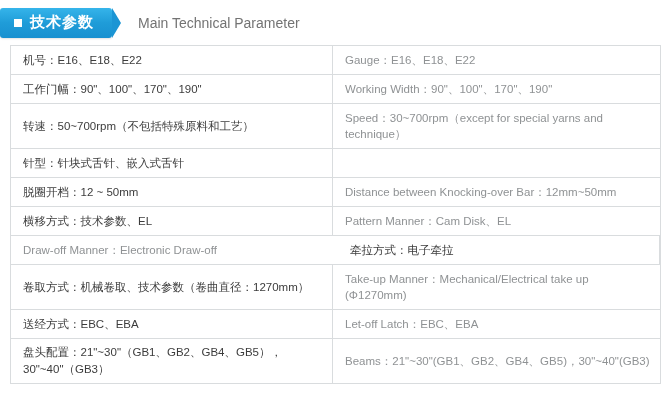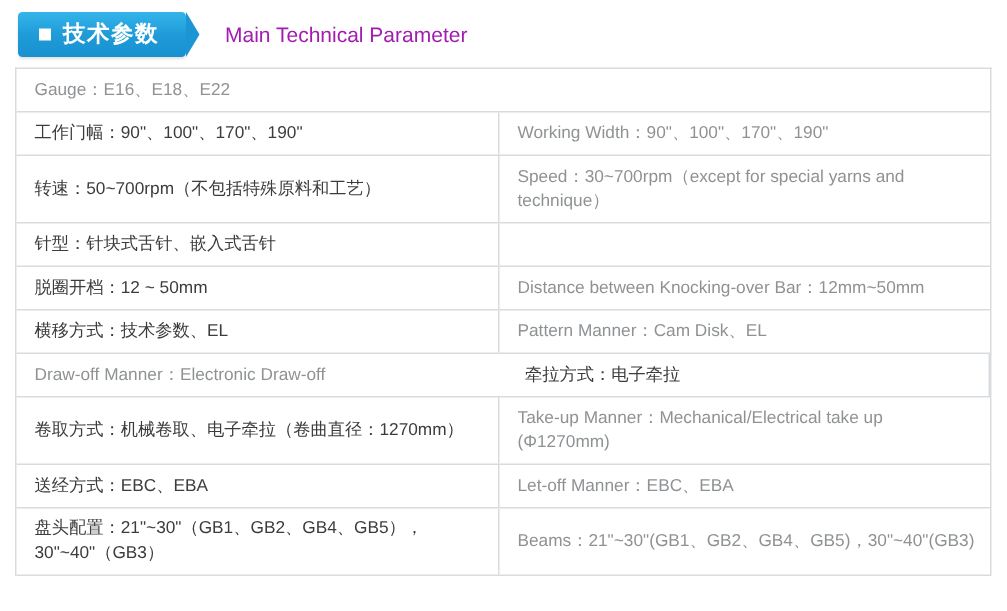--- a/index.html
+++ b/index.html
@@ -20,21 +20,20 @@
     height: 407px;
     box-sizing: border-box;
   }
 
   
   .header {
     position: relative;
     height: 45px;
     display: flex;
     align-items: center;
-    padding-left: 12px;
   }
   .header-tab {
     position: relative;
     display: flex;
     align-items: center;
     height: 30px;
     padding: 0 18px 0 14px;
     background: linear-gradient(to bottom, #35b4ea 0%, #1f9cd8 50%, #1890d0 100%);
     border-radius: 3px 3px 3px 3px;
     color: #ffffff;
@@ -60,21 +59,21 @@
   }
   .header-title-cn {
     font-size: 15px;
     font-weight: bold;
     letter-spacing: 1px;
     white-space: nowrap;
   }
   .header-title-en {
     margin-left: 26px;
     font-size: 14px;
-    color: #a21caf;
+    color: #737373;
     white-space: nowrap;
   }
 
   
   .table-wrap {
     margin: 0 10px;
     border: 1px solid #d9dcde;
     border-bottom: none;
     box-sizing: border-box;
     width: 651px;
@@ -118,20 +117,23 @@
     <div class="header-tab">
       <span class="header-bullet"></span>
       <span class="header-title-cn">技术参数</span>
     </div>
     <span class="header-title-en">Main Technical Parameter</span>
   </div>
 
   <div class="table-wrap">
 
     <div class="row">
+      <div class="cell cell-cn">
+          <span class="txt">机号：E16、E18、E22</span>
+        </div>
       <div class="cell cell-en">
           <span class="txt">Gauge：E16、E18、E22</span>
         </div>
     </div>
 
     <div class="row">
       <div class="cell cell-cn">
           <span class="txt">工作门幅：90"、100"、170"、190"</span>
         </div>
       <div class="cell cell-en">
@@ -177,33 +179,33 @@
       <div class="cell cell-en">
           <span class="txt">Draw-off Manner：Electronic Draw-off</span>
         </div>
       <div class="cell cell-cn">
           <span class="txt">牵拉方式：电子牵拉</span>
         </div>
     </div>
 
     <div class="row">
       <div class="cell cell-cn">
-          <span class="txt">卷取方式：机械卷取、电子牵拉（卷曲直径：1270mm）</span>
+          <span class="txt">卷取方式：机械卷取、技术参数（卷曲直径：1270mm）</span>
         </div>
       <div class="cell cell-en">
           <span class="txt">Take-up Manner：Mechanical/Electrical take up (Φ1270mm)</span>
         </div>
     </div>
 
     <div class="row">
       <div class="cell cell-cn">
           <span class="txt">送经方式：EBC、EBA</span>
         </div>
       <div class="cell cell-en">
-          <span class="txt">Let-off Manner：EBC、EBA</span>
+          <span class="txt">Let-off Latch：EBC、EBA</span>
         </div>
     </div>
 
     <div class="row tall">
       <div class="cell cell-cn two-line">
           <span class="txt" style="white-space:pre-line;">盘头配置：21"~30"（GB1、GB2、GB4、GB5），
 30"~40"（GB3）</span>
         </div>
       <div class="cell cell-en">
           <span class="txt">Beams：21"~30"(GB1、GB2、GB4、GB5)，30"~40"(GB3)</span>

